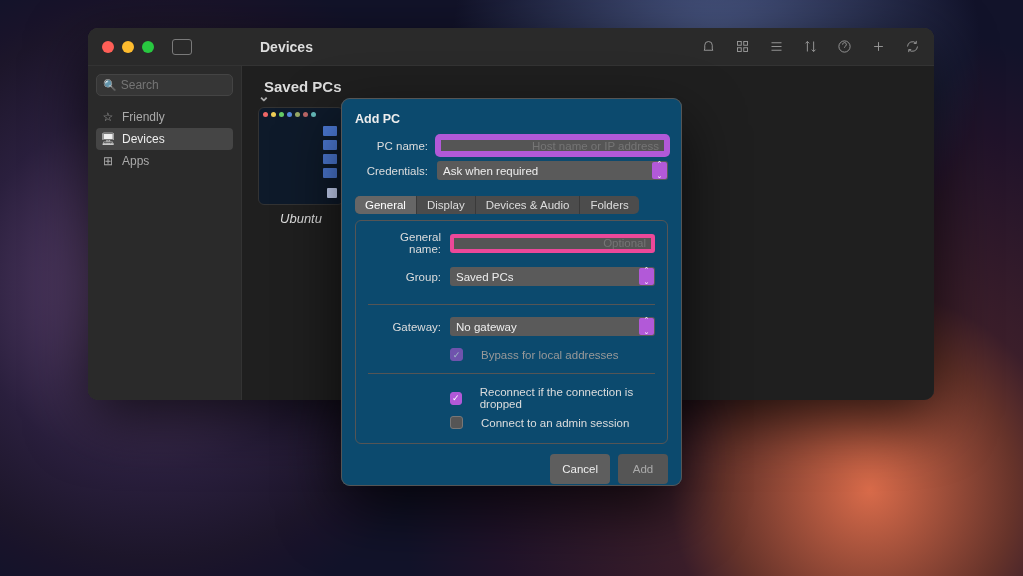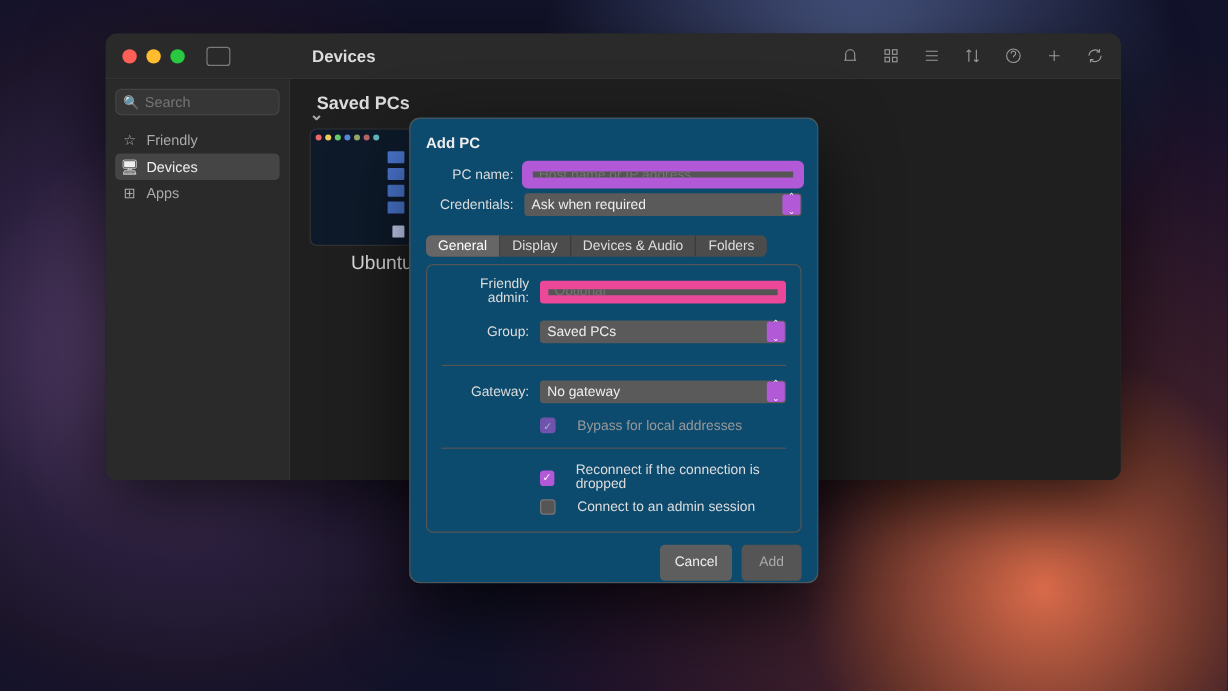--- a/index.html
+++ b/index.html
@@ -61,39 +61,39 @@
   .thumb {
     width: 86px; height: 98px; background: #0e1a2a; border-radius: 6px;
     border: 1px solid #333; overflow: hidden; position: relative;
   }
   .thumb .bar { position: absolute; top: 4px; left: 4px; display: flex; gap: 3px; }
   .thumb .bar i { width: 5px; height: 5px; border-radius: 50%; background: #e66; display: inline-block; }
   .thumb .bar i:nth-child(2){background:#ec5;} .thumb .bar i:nth-child(3){background:#6c6;}
   .thumb .bar i:nth-child(4){background:#58d;} .thumb .bar i:nth-child(5){background:#9a6;}
   .thumb .bar i:nth-child(6){background:#b66;} .thumb .bar i:nth-child(7){background:#6bb;}
   .thumb .fold { position: absolute; right: 6px; background:#4d7bd8; width:14px; height:10px; border-radius:1px; }
-  .card-lbl { text-align: right; margin-top: 6px; color: #ddd; font-size: 16px; }
+  .card-lbl { text-align: center; margin-top: 6px; color: #ddd; font-size: 13px; font-style: italic; }
 
   
   .modal {
     position: absolute;
     left: 341px; top: 98px;
     width: 341px; height: 388px;
     background: #0c4a6e;
     border-radius: 9px;
     box-shadow: 0 25px 60px rgba(0,0,0,0.7), inset 0 0 0 1px #555;
     padding: 14px 14px 12px 14px;
     display: flex; flex-direction: column;
   }
   .modal-title { font-weight: 600; font-size: 12.5px; color: #eee; margin-bottom: 10px; }
   .form-row { display: flex; align-items: center; margin-bottom: 6px; }
   .form-row label.fl { width: 82px; text-align: right; padding-right: 9px; color: #ddd; font-size: 11.5px; }
   .text-input {
-    flex: 1; height: 19px; background: #555; border: 7px solid #ec4899; border-radius: 3px;
-    padding: 0 5px; color: #eee; font-size: 11.5px; outline: none;
+    flex: 1; height: 19px; background: #555; border: 4px solid #ec4899; border-radius: 3px;
+    padding: 0 5px; color: #eee; font-size: 11.5px; outline: none; text-align: right;
   }
   .text-input.focused { box-shadow: 0 0 0 2px #b259d8; border-color: #b259d8; }
   .select {
     flex: 1; height: 19px; background: #5a5a5a; border-radius: 3px;
     display: flex; align-items: center; padding: 0 18px 0 6px; color: #eee; font-size: 11.5px; position: relative;
   }
   .select .caret {
     position: absolute; right: 1px; top: 1px; bottom: 1px; width: 15px;
     background: #b259d8; border-radius: 2px; display: flex; align-items:center; justify-content:center;
   }
@@ -256,21 +256,21 @@
     <div class="tabs">
       <div class="tab active">General</div>
       <div class="tab">Display</div>
       <div class="tab">Devices &amp; Audio</div>
       <div class="tab">Folders</div>
     </div>
   </div>
 
   <div class="tabpanel">
     <div class="form-row">
-      <label class="fl">Friendly admin:</label>
+      <label class="fl">General name:</label>
       <input class="text-input" placeholder="Optional" style="">
     </div>
     <div class="form-row">
       <label class="fl">Group:</label>
       <div class="select">
         <span>Saved PCs</span>
         <span class="caret"></span>
       </div>
     </div>
 

